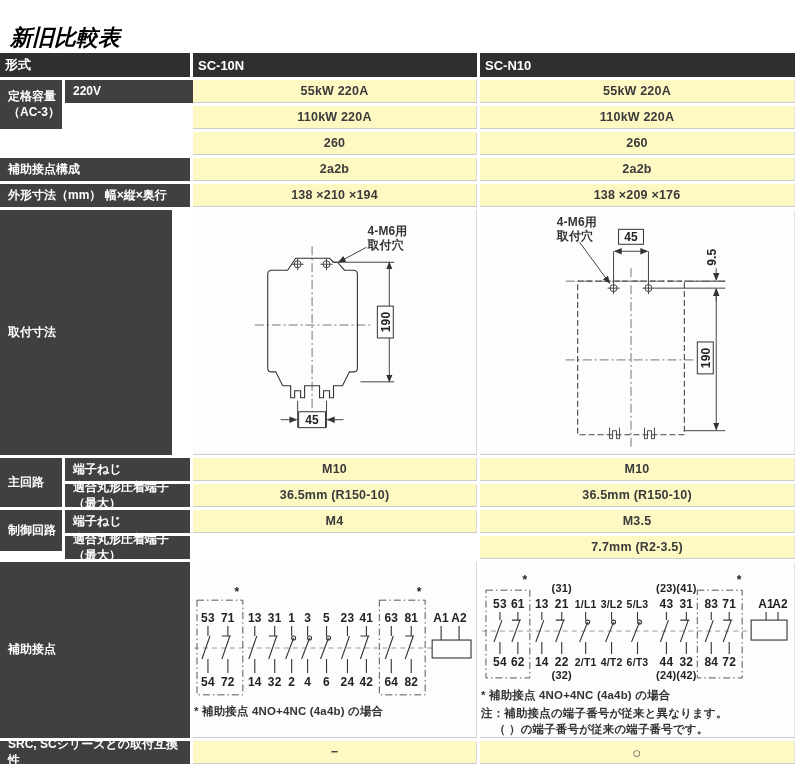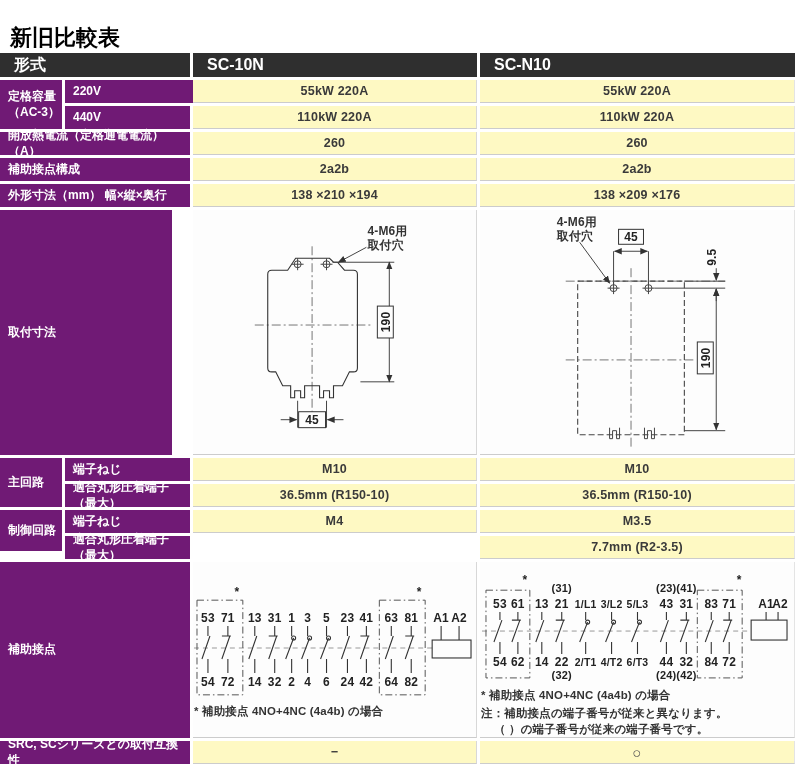--- a/index.html
+++ b/index.html
@@ -1,22 +1,22 @@
 <!DOCTYPE html>
 <html><head>
 <meta charset="utf-8">
 <style>
   html,body{margin:0;padding:0;background:#fff;}
   .page{position:relative;width:800px;height:774px;background:#ffffff;overflow:hidden;
         font-family:"Liberation Sans","DejaVu Sans",sans-serif;}
   .title{position:absolute;left:10px;top:8px;font-size:22px;font-weight:bold;color:#000;
-         font-family:"DejaVu Sans","Liberation Sans",sans-serif;}
+         font-family:"DejaVu Sans","Liberation Sans",sans-serif;font-style:italic;}
   .cell{position:absolute;box-sizing:border-box;display:flex;align-items:center;}
-  .hdr{background:#2f2f2f;color:#ffffff;font-weight:bold;font-size:16px;padding-left:14px;}
-  .lbl{background:#701a75;color:#ffffff;font-weight:bold;font-size:12px;padding-left:8px;line-height:1.3;}
+  .hdr{background:#2f2f2f;color:#ffffff;font-weight:bold;font-size:13px;padding-left:5px;}
+  .lbl{background:#404040;color:#ffffff;font-weight:bold;font-size:12px;padding-left:8px;line-height:1.3;}
   .lbl .two{display:block;}
   .val{background:#fef9c3;color:#3a3a3a;font-weight:bold;font-size:12.5px;justify-content:center;
        border-bottom:1px solid #cccccc;letter-spacing:0.2px;}
   .c3{border-right:1px solid #d8d8d8;}
   .c4{border-right:1px solid #e4e4e4;}
   .diag{background:#fdfdfd;justify-content:flex-start;align-items:flex-start;}
   .circ{font-weight:normal;font-size:15px;color:#555;}
   svg{display:block;}
   svg text{font-family:"Liberation Sans","DejaVu Sans",sans-serif;fill:#222;}
   .dnum{font-size:12px;}
@@ -43,27 +43,25 @@
   <div class="cell hdr" style="left:193px;top:53px;width:284px;height:24px">SC-10N</div>
   <div class="cell hdr" style="left:480px;top:53px;width:315px;height:24px">SC-N10</div>
 
   <div class="cell lbl" style="left:0;top:80px;width:62px;height:49px">
     <span>
         <span class="two">定格容量</span>
           <span class="two">（AC-3）</span>
       </span>
   </div>
   <div class="cell lbl" style="left:65px;top:80px;width:137px;height:23px">220V</div>
-  <div class="cell lbl" style="left:65px;top:106px;width:125px;height:23px">440V</div>
   <div class="cell val c3" style="left:193px;top:80px;width:284px;height:23px">55kW 220A</div>
   <div class="cell val c4" style="left:480px;top:80px;width:315px;height:23px">55kW 220A</div>
   <div class="cell val c3" style="left:193px;top:106px;width:284px;height:23px">110kW 220A</div>
   <div class="cell val c4" style="left:480px;top:106px;width:315px;height:23px">110kW 220A</div>
 
-  <div class="cell lbl" style="left:0;top:132px;width:190px;height:23px">開放熱電流（定格通電電流）（A）</div>
   <div class="cell val c3" style="left:193px;top:132px;width:284px;height:23px">260</div>
   <div class="cell val c4" style="left:480px;top:132px;width:315px;height:23px">260</div>
 
   <div class="cell lbl" style="left:0;top:158px;width:190px;height:23px">補助接点構成</div>
   <div class="cell val c3" style="left:193px;top:158px;width:284px;height:23px">2a2b</div>
   <div class="cell val c4" style="left:480px;top:158px;width:315px;height:23px">2a2b</div>
 
   <div class="cell lbl" style="left:0;top:184px;width:190px;height:23px">外形寸法（mm） 幅×縦×奥行</div>
   <div class="cell val c3" style="left:193px;top:184px;width:284px;height:23px">138 ×210 ×194</div>
   <div class="cell val c4" style="left:480px;top:184px;width:315px;height:23px">138 ×209 ×176</div>

